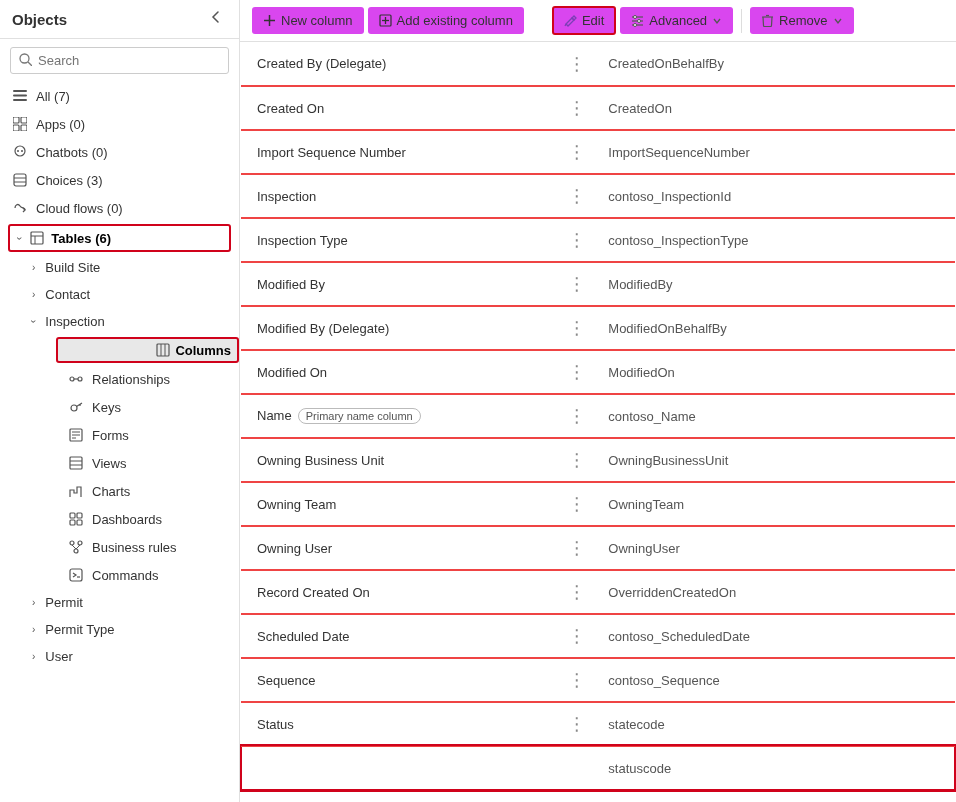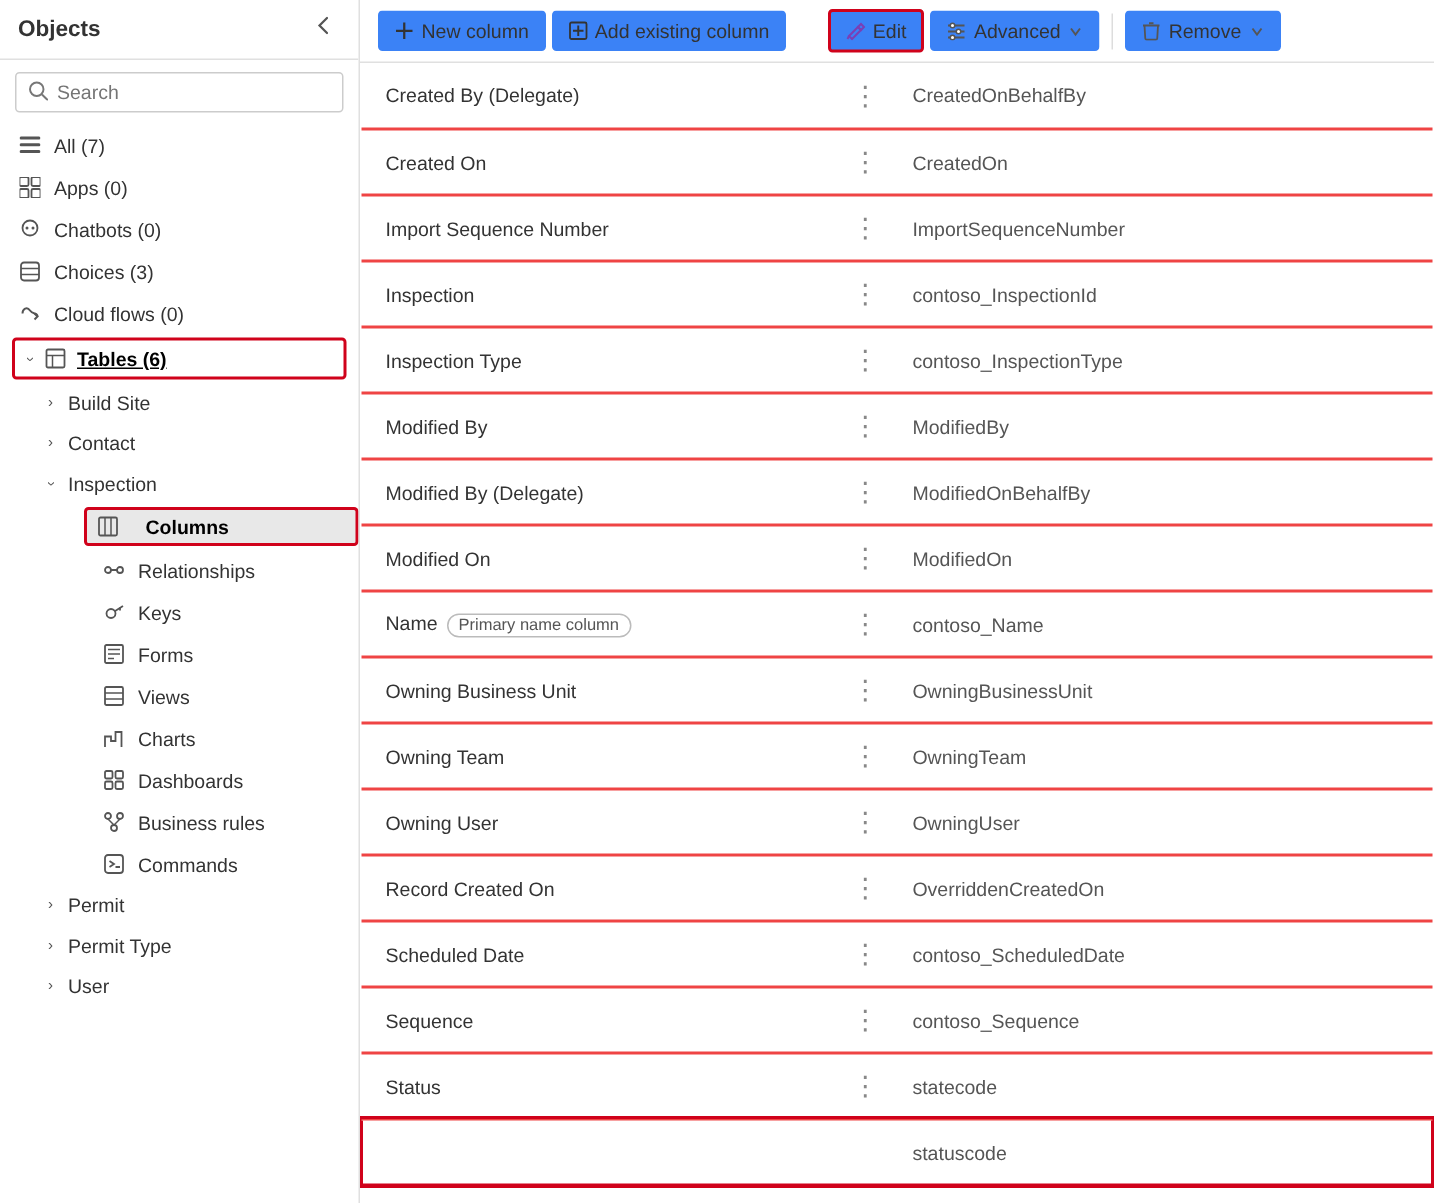--- a/index.html
+++ b/index.html
@@ -96,21 +96,21 @@
 
     .toolbar-btn {
       display: flex;
       align-items: center;
       gap: 5px;
       padding: 5px 10px;
       border: 1px solid transparent;
       border-radius: 3px;
       cursor: pointer;
       font-size: 13px;
-      background: #3b82f6;
+      background: #d946ef;
       color: #333;
     }
     .toolbar-btn.edit-btn {
       border: 2px solid #d0021b;
       color: #333;
       margin-left: 24px;
     }
 
     .toolbar-sep { width: 1px; height: 24px; background: #ddd; margin: 0 4px; }
 
@@ -236,41 +236,41 @@
 
   <div style="margin: 2px 8px; border: 2px solid #d0021b; border-radius: 3px; padding: 4px 8px; display: flex; align-items: center; gap: 6px; cursor: pointer;">
     <span class="expand-arrow open">›</span>
     <span class="nav-icon">
       <svg width="14" height="14" viewBox="0 0 14 14">
           <rect x="1" y="1" width="12" height="12" rx="1" fill="none" stroke="#555" stroke-width="1.2"></rect>
           <line x1="1" y1="5" x2="13" y2="5" stroke="#555" stroke-width="1"></line>
           <line x1="5" y1="5" x2="5" y2="13" stroke="#555" stroke-width="1"></line>
         </svg>
     </span>
-    <span style="font-weight:600;text-decoration:underline;">Tables (6)</span>
+    <span style="font-weight:600;">Tables (6)</span>
   </div>
 
   <div class="sub-items">
     <div class="nav-item">
       <span class="expand-arrow">›</span>
       <span>Build Site</span>
     </div>
     <div class="nav-item">
       <span class="expand-arrow">›</span>
       <span>Contact</span>
     </div>
 
     <div class="nav-item">
       <span class="expand-arrow open">›</span>
       <span>Inspection</span>
     </div>
 
     <div class="sub-sub-items">
 
-      <div style="border: 2px solid #d0021b; border-radius: 3px; padding: 3px 6px; margin: 2px 0; display: flex; align-items: center; gap: 17px; background: #e8e8e8; cursor: pointer;">
+      <div style="border: 2px solid #d0021b; border-radius: 3px; padding: 3px 6px; margin: 2px 0; display: flex; align-items: center; gap: 4px; background: #e8e8e8; cursor: pointer; justify-content: flex-end;">
         <span class="nav-icon">
           <svg width="14" height="14" viewBox="0 0 14 14">
               <rect x="1" y="1" width="12" height="12" rx="1" fill="none" stroke="#555" stroke-width="1.2"></rect>
               <line x1="5" y1="1" x2="5" y2="13" stroke="#555" stroke-width="1"></line>
               <line x1="9" y1="1" x2="9" y2="13" stroke="#555" stroke-width="1"></line>
             </svg>
         </span>
         <span style="font-weight:600;">Columns</span>
       </div>
 

